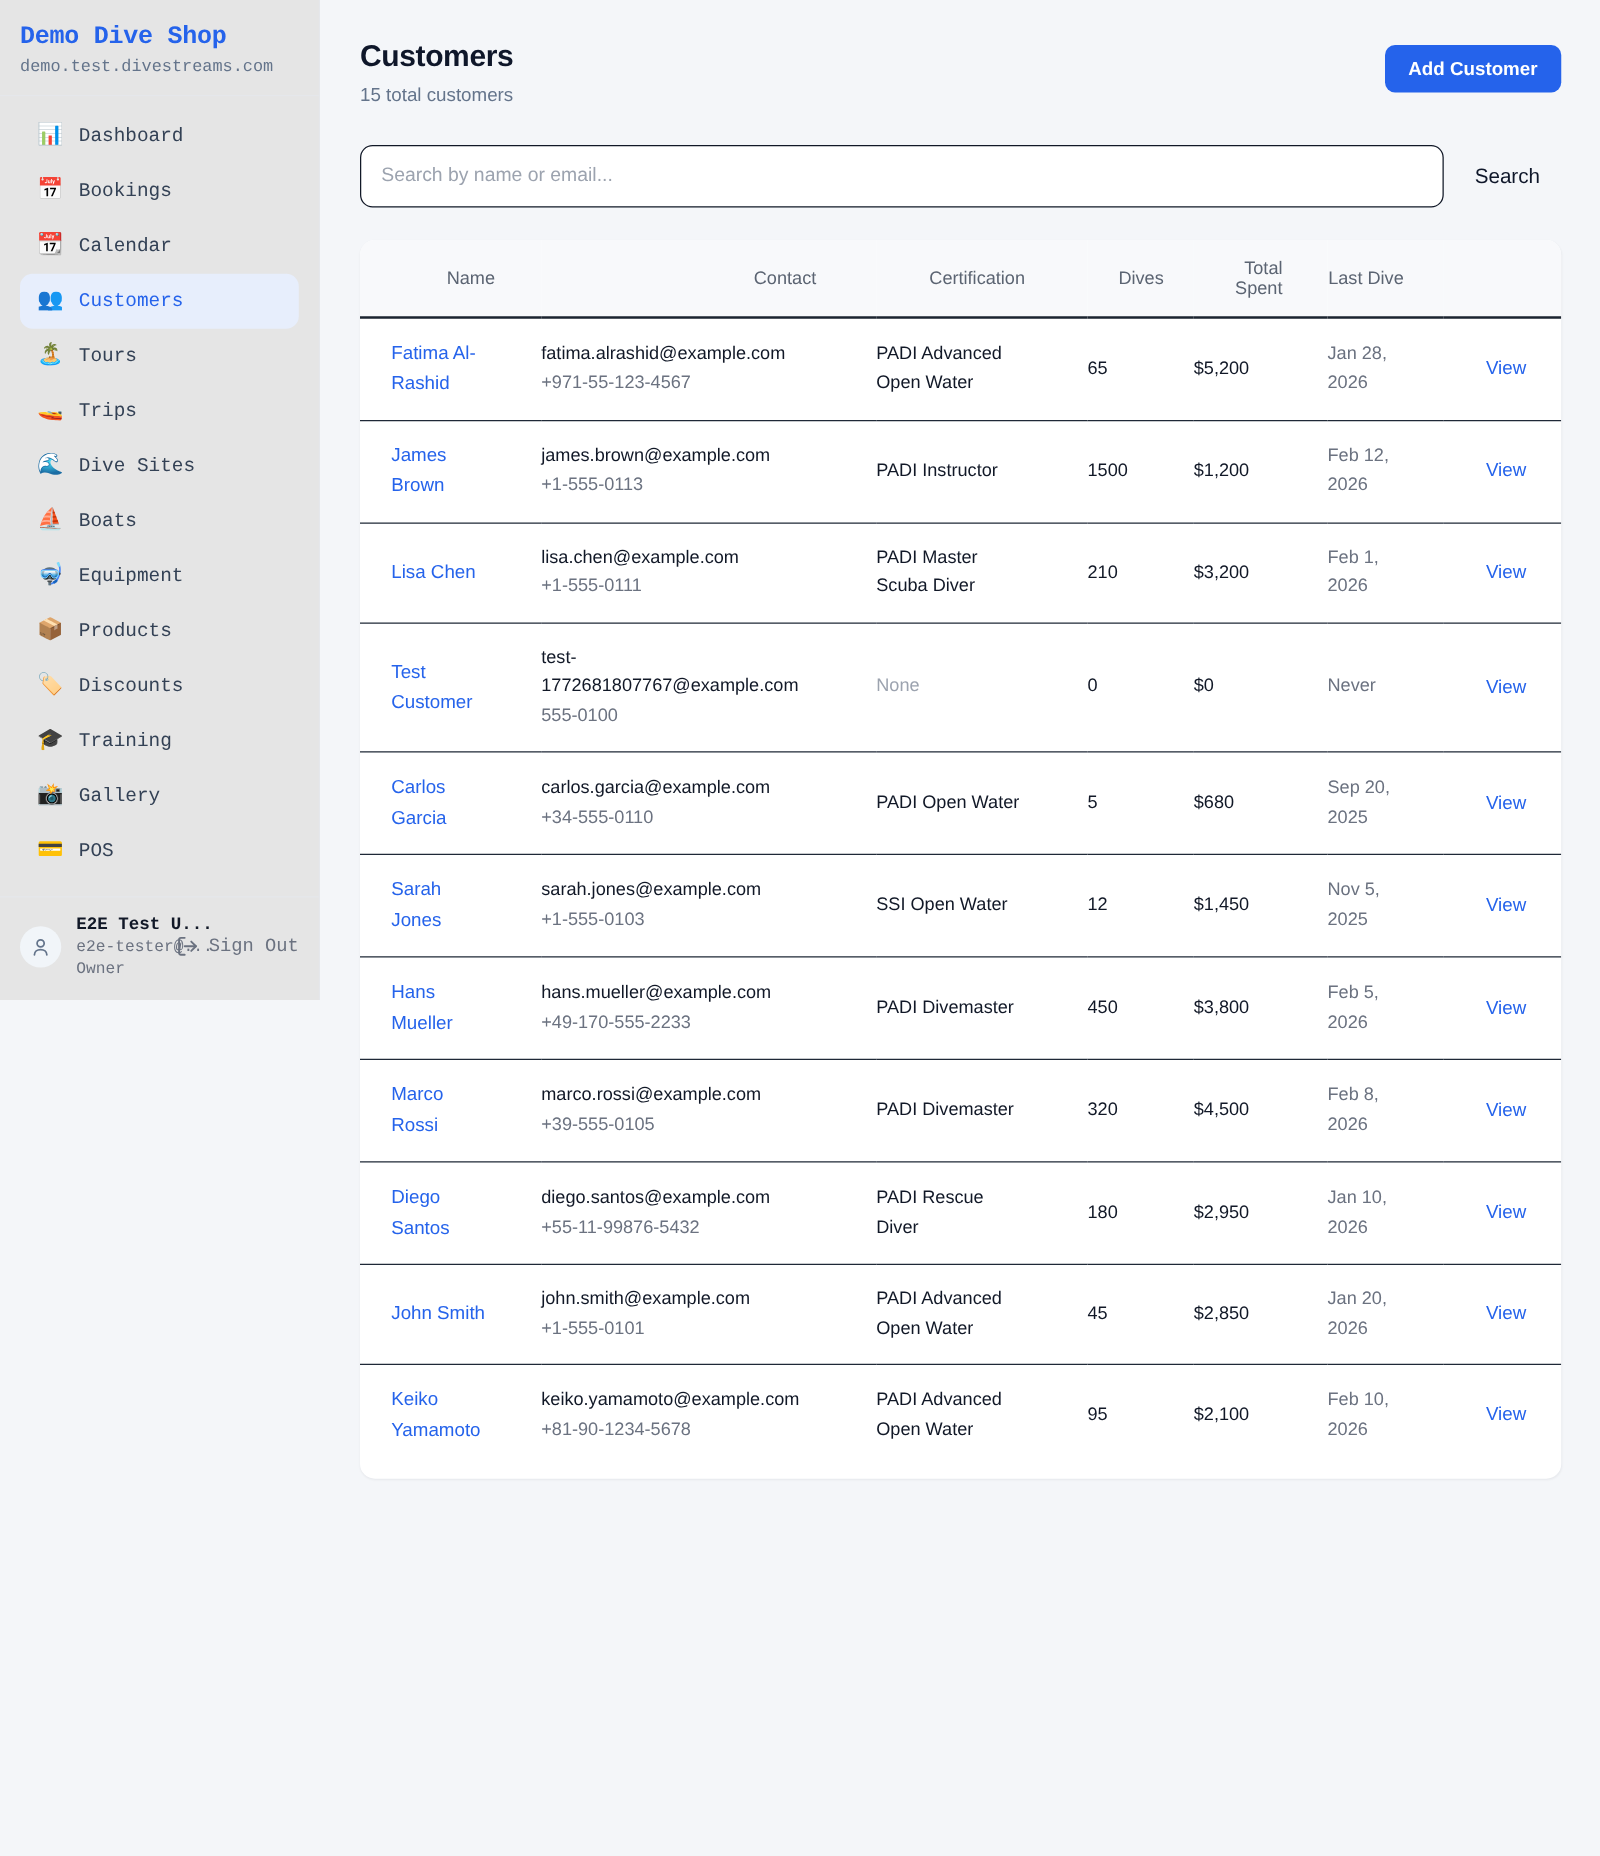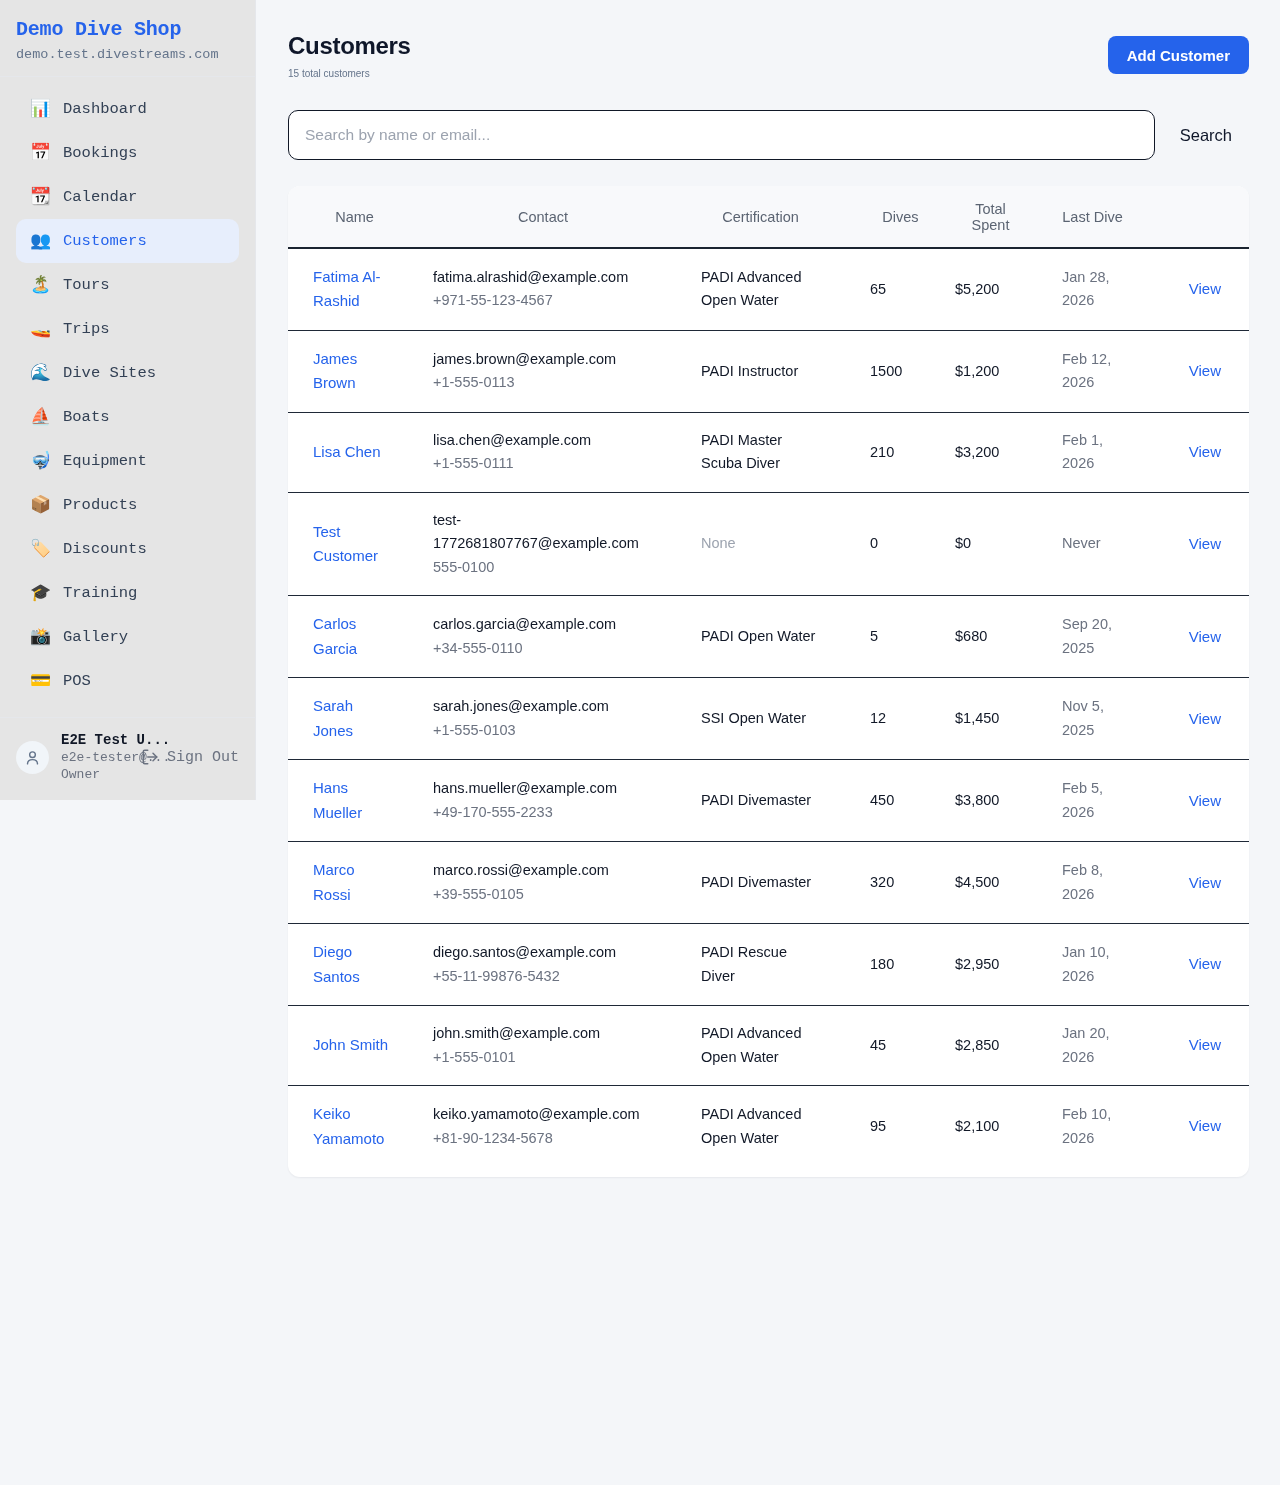--- a/index.html
+++ b/index.html
@@ -20,31 +20,31 @@
   .avatar { width:33px; height:33px; min-width:33px; border-radius:50%; background:#f1f5f9; display:flex; align-items:center; justify-content:center; }
   .user-info { flex:1; min-width:0; }
   .user-name { font-size:14px; font-weight:700; color:#111827; white-space:nowrap; }
   .user-email, .user-role { font-size:13px; color:#6b7280; margin-top:2px; white-space:nowrap; }
   .signout { display:flex; align-items:center; gap:8px; background:none; border:none; color:#6b7280; font-size:15px; font-family:inherit; cursor:pointer; white-space:nowrap; }
 
   
   main { flex:1; padding:32px 31px 34px 32px; }
   .page-header { display:flex; justify-content:space-between; align-items:flex-start; }
   .page-title { font-size:24px; font-weight:700; color:#0f172a; letter-spacing:-.3px; }
-  .page-subtitle { font-size:10px; color:#64748b; margin-top:8px; }
+  .page-subtitle { font-size:15px; color:#64748b; margin-top:8px; }
   .add-btn { background:#2563eb; color:#ffffff; border:none; border-radius:8px; height:38px; padding:0 19px; font-size:15px; font-weight:600; font-family:inherit; cursor:pointer; margin-top:4px; }
 
   .search-row { display:flex; align-items:center; margin-top:31px; }
   .search-input { flex:1; height:50px; border:1.5px solid #111827; border-radius:10px; padding:0 16px; font-size:15.5px; font-family:inherit; color:#0f172a; background:#fff; outline:none; }
   .search-input::placeholder { color:#9ca3af; }
   .search-btn { background:none; border:none; font-family:inherit; font-size:16.5px; color:#0f172a; padding:0 0 0 0; margin-left:25px; margin-right:17px; cursor:pointer; }
 
   .card { margin-top:26px; background:#ffffff; border-radius:12px; box-shadow:0 1px 2px rgba(16,24,40,.06); overflow:hidden; }
   table { width:100%; border-collapse:collapse; table-layout:fixed; }
-  thead th { background:#f8f9fb; text-align:center; font-weight:400; font-size:14.5px; color:#5b6472; height:62px; vertical-align:middle; border-bottom:2px solid #1b2430; }
+  thead th { background:#f8f9fb; text-align:right; font-weight:400; font-size:14.5px; color:#5b6472; height:62px; vertical-align:middle; border-bottom:2px solid #1b2430; }
   tbody td { vertical-align:middle; padding-top:16px; padding-bottom:16px; font-size:14.5px; line-height:1.62; }
   tbody tr { border-bottom:1px solid #1f2937; }
   tbody tr:last-child { border-bottom:none; }
   tbody tr:last-child td { padding-bottom:26px; }
 
   
   th:nth-child(1), td:nth-child(1) { width:145px; padding-left:25px; padding-right:37px; }
   th:nth-child(2), td:nth-child(2) { width:268px; padding-right:48px; }
   th:nth-child(3), td:nth-child(3) { width:169px; padding-right:50px; }
   th:nth-child(4), td:nth-child(4) { width:85px;  padding-right:24px; }

